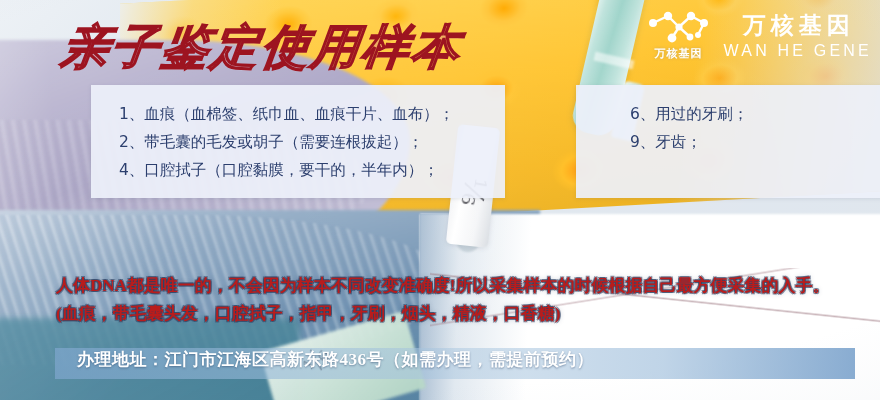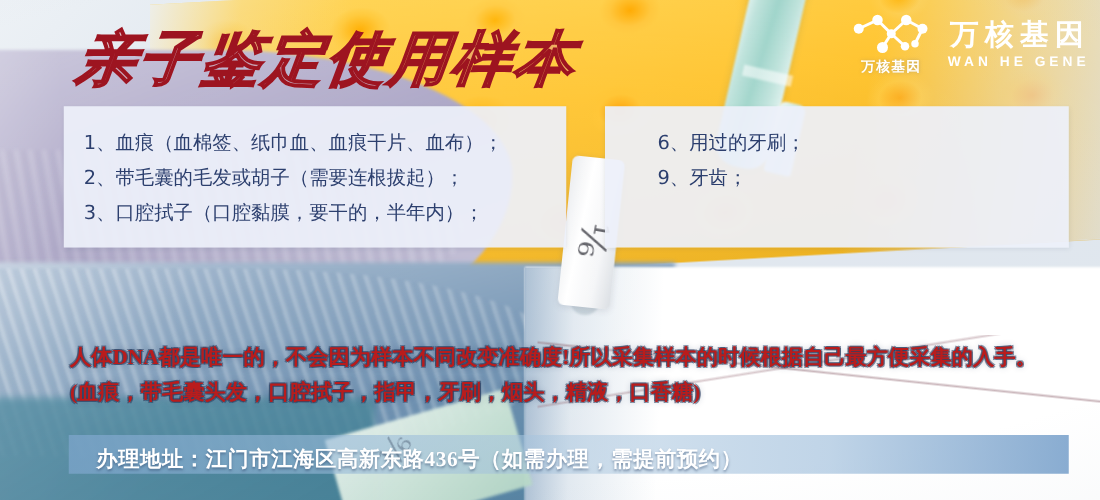--- a/index.html
+++ b/index.html
@@ -212,27 +212,28 @@
   }
   .logo-mark { position: relative; width: 66px; height: 48px; }
   .logo-mark svg { position: absolute; left: 0; top: -2px; }
   .logo-mark-cn {
     position: absolute; left: 0; bottom: -1px; width: 66px;
     text-align: center; font-size: 11px; font-weight: 700;
     letter-spacing: 1px; color: #ffffff; text-shadow: 0 0 3px rgba(120,120,120,.4);
   }
   .logo-txt { display: flex; flex-direction: column; align-items: center; line-height: 1; }
   .logo-cn { font-size: 23px; font-weight: 700; letter-spacing: 5px; padding-left: 5px; }
-  .logo-en { font-size: 11px; font-weight: 700; letter-spacing: 3.2px; padding-left: 3px; margin-top: 6px; }
+  .logo-en { font-size: 16px; font-weight: 400; letter-spacing: 3.2px; padding-left: 3px; margin-top: 6px; }
 
   .panels { position: absolute; left: 51px; top: 85px; display: flex; gap: 31px; }
   .panel {
     background: rgba(237,240,250,0.93);
-    padding: 15px 16px 14px 16px;
+    padding: 15px 16px 14px 28px;
     box-shadow: 0 1px 4px rgba(70,85,110,0.13);
+    margin-left: 40px;
   }
   .panel-left  { width: 370px; }
   .panel-right { width: 339px; }
   .panel ul { list-style: none; margin: 0; padding: 0; }
   .panel li {
     font-family: "DejaVu Sans", "Liberation Sans", sans-serif;
     font-size: 15.5px;
     line-height: 28px;
     color: #2c3f6e;
     white-space: nowrap;
@@ -252,21 +253,21 @@
        1px -1px 0 rgba(40,60,95,0.55),
       -1px  1px 0 rgba(40,60,95,0.55),
        1px  1px 0 rgba(40,60,95,0.55),
        0 0 5px rgba(30,50,85,0.35);
   }
 
   .addr-bar {
     position: absolute;
     left: 55px; top: 348px; width: 800px; height: 31px;
     background: linear-gradient(90deg, rgba(126,166,205,0.72) 0%, rgba(150,185,216,0.62) 26%, rgba(172,200,224,0.52) 52%, rgba(150,184,216,0.6) 76%, rgba(108,152,198,0.8) 100%);
-    display: flex; align-items: flex-end;
+    display: flex; align-items: flex-start;
   }
   .addr-text {
     font-family: "Liberation Serif", "DejaVu Serif", serif;
     font-size: 17px; font-weight: 700; color: #ffffff;
     letter-spacing: .5px; padding-left: 22px;
     text-shadow: 0 1px 2px rgba(45,70,105,0.5);
     white-space: nowrap;
   }
 </style>
 </head>
@@ -328,21 +329,21 @@
       <div class="logo-en">WAN HE GENE</div>
     </div>
   </div>
 
   <div class="panels">
 
     <div class="panel panel-left">
       <ul>
         <li>1、血痕（血棉签、纸巾血、血痕干片、血布）；</li>
         <li>2、带毛囊的毛发或胡子（需要连根拔起）；</li>
-        <li>3、口腔拭子（口腔黏膜，要干的，半年内）；</li>
+        <li>4、口腔拭子（口腔黏膜，要干的，半年内）；</li>
       </ul>
     </div>
 
     <div class="panel panel-right">
       <ul>
         <li>6、用过的牙刷；</li>
         <li>9、牙齿；</li>
       </ul>
     </div>
 

